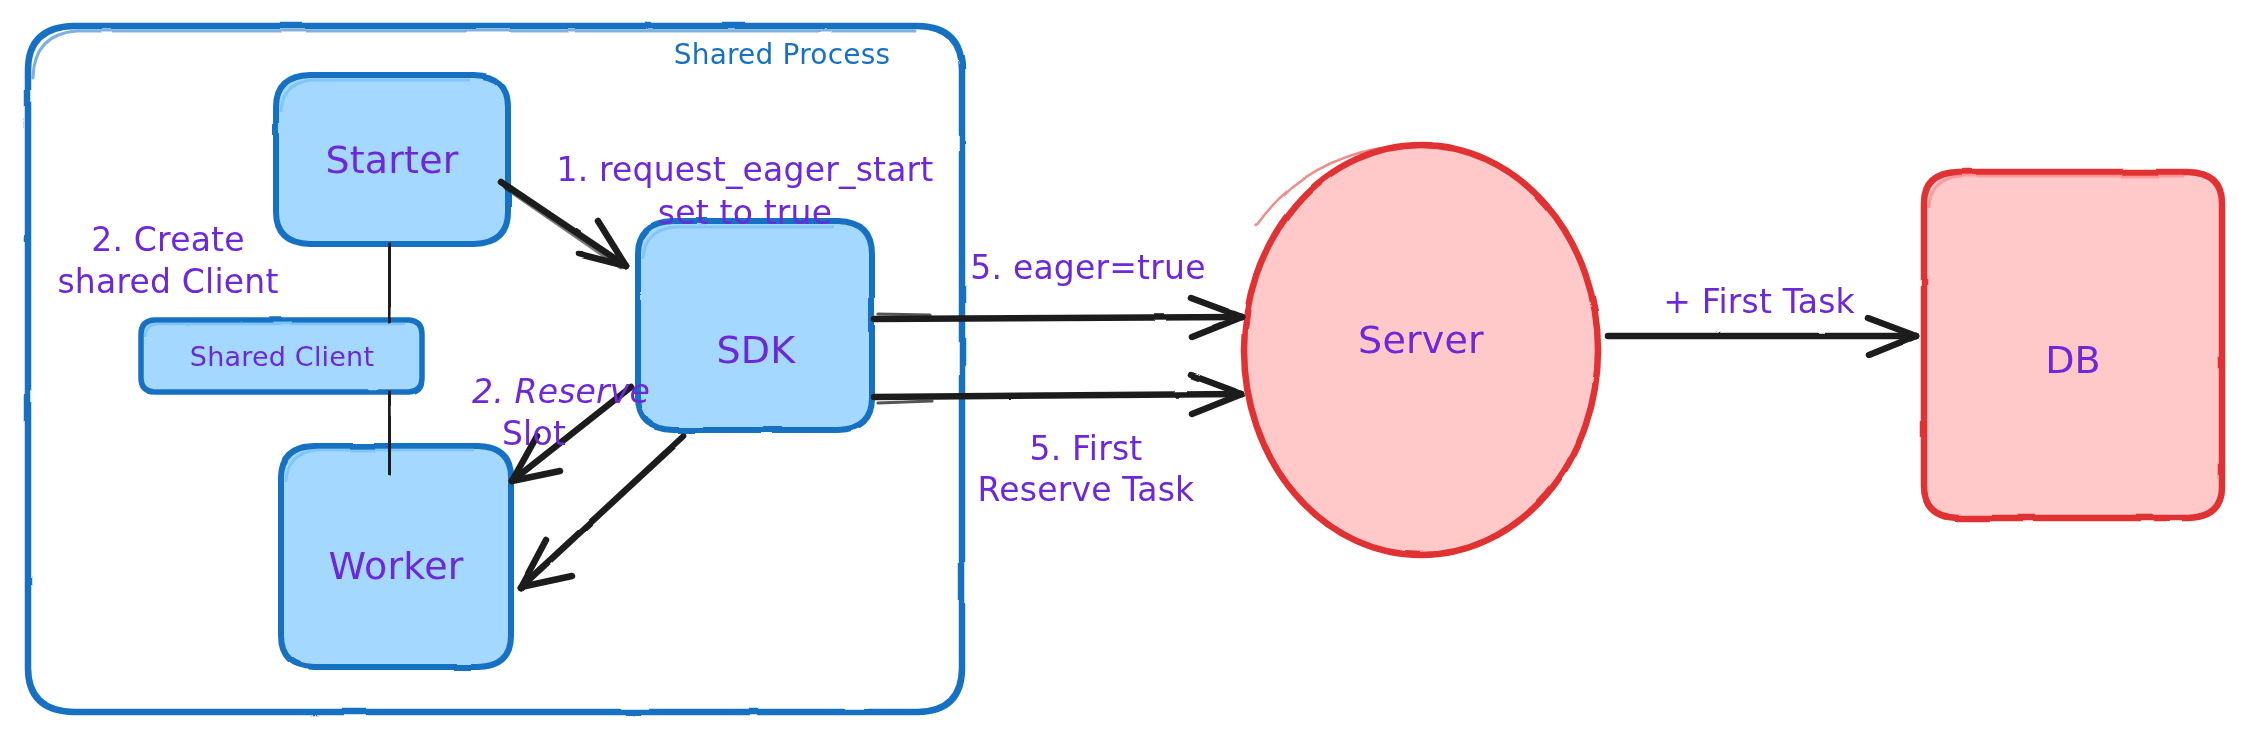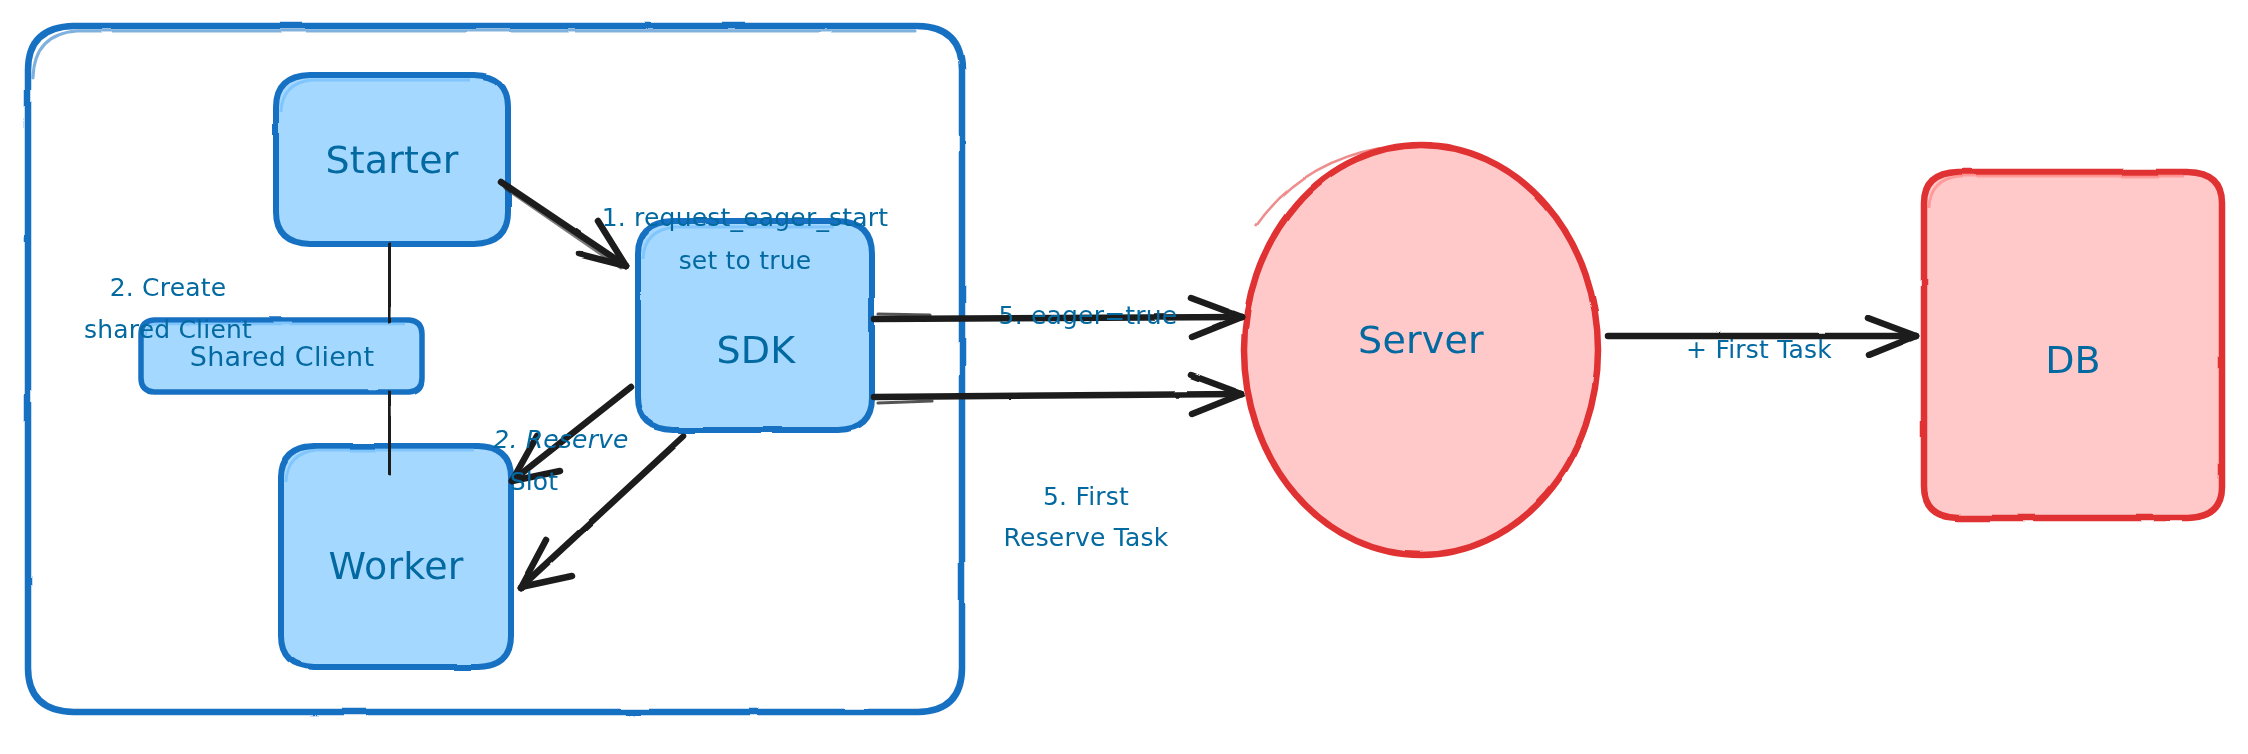--- a/index.html
+++ b/index.html
@@ -21,35 +21,34 @@
   #sketch {
     position: absolute;
     left: 0;
     top: 0;
     width: 2248px;
     height: 754px;
   }
   .lbl {
     position: absolute;
     font-family: "DejaVu Sans", sans-serif;
-    color: #0369a1;
+    color: #6d28d9;
     text-align: center;
     line-height: 1.22;
     white-space: pre;
     letter-spacing: 0.2px;
   }
   .node-label {
     font-size: 38px;
   }
   .node-label-sm {
     font-size: 27px;
   }
   .edge-label {
-    font-size: 25px;
-    margin-top: 48px;
+    font-size: 33px;
   }
   .group-label {
     font-size: 28px;
     color: #1971c2;
   }
   .ctr {
     transform: translate(-50%, -50%);
   }
 </style>
 </head>
@@ -145,20 +144,21 @@
       <path d="M 1242 394 L 1192 414" fill="none" stroke="#1e1e1e" stroke-width="6.5" stroke-linecap="round"></path>
     </g>
 
     <g filter="url(#roughen2)">
       <path d="M 1608 336 L 1916 336" fill="none" stroke="#1e1e1e" stroke-width="6.5" stroke-linecap="round"></path>
       <path d="M 1916 336 L 1868 318" fill="none" stroke="#1e1e1e" stroke-width="6.5" stroke-linecap="round"></path>
       <path d="M 1916 336 L 1869 355" fill="none" stroke="#1e1e1e" stroke-width="6.5" stroke-linecap="round"></path>
     </g>
   </svg>
 
+  <div class="lbl group-label ctr" style="left:782px; top:55px;">Shared Process</div>
 
   <div class="lbl node-label ctr" style="left:392px; top:160px;">Starter</div>
 
   <div class="lbl node-label-sm ctr" style="left:282px; top:357px;">Shared Client</div>
 
   <div class="lbl node-label ctr" style="left:396px; top:566px;">Worker</div>
 
   <div class="lbl node-label ctr" style="left:756px; top:350px;">SDK</div>
 
   <div class="lbl node-label ctr" style="left:1421px; top:340px;">Server</div>

